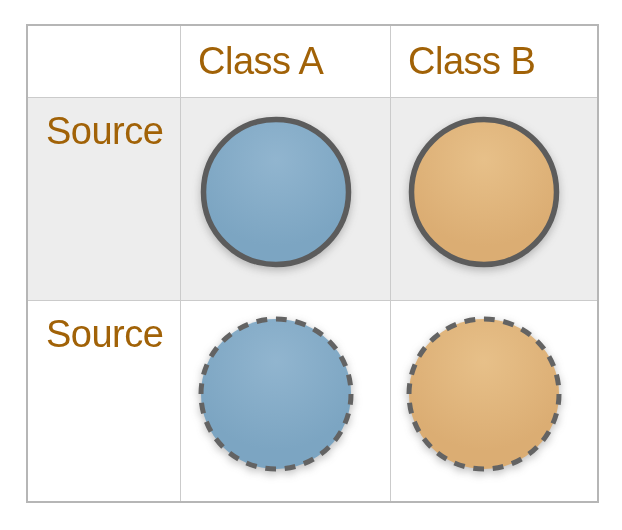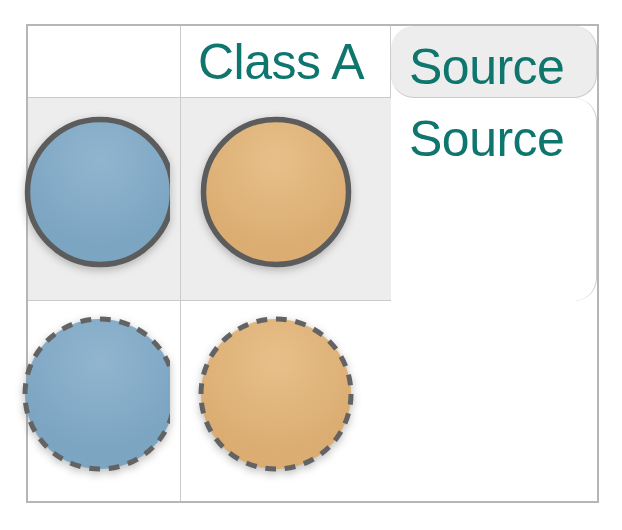--- a/index.html
+++ b/index.html
@@ -31,34 +31,33 @@
   .cell {
     box-sizing: border-box;
     display: flex;
     overflow: visible;
   }
   .v-line { border-right: 1px solid var(--grid-line, #cbcbcb); }
   .h-line { border-bottom: 1px solid var(--grid-line, #cbcbcb); }
   .source-bg { background: var(--source-row-bg, #ededed); }
 
   .cell-text {
-    font-size: 50px;
-    color: #0f766e;
+    font-size: 38px;
+    color: #a16207;
     letter-spacing: -0.5px;
     white-space: nowrap;
   }
   .header-cell {
     align-items: center;
     padding-left: 17px;
   }
   .label-cell {
     align-items: flex-start;
     padding-left: 18px;
     padding-top: 12px;
-    border-radius: 23px;
   }
   .circle-cell {
     align-items: center;
     justify-content: center;
   }
   .circle-svg {
     transform: translate(-10px, -7px);
     filter: drop-shadow(0px 3px 4px rgba(70, 70, 70, 0.35));
   }
 </style>
@@ -81,20 +80,23 @@
   </svg>
 
   <div class="figure">
 
     <div class="cell v-line h-line header-cell">
       <span class="cell-text"></span>
     </div>
     <div class="cell v-line h-line header-cell">
       <span class="cell-text">Class A</span>
     </div>
+    <div class="cell h-line header-cell">
+      <span class="cell-text">Class B</span>
+    </div>
 
     <div class="cell v-line h-line label-cell source-bg">
       <span class="cell-text">Source</span>
     </div>
     <div class="cell v-line h-line circle-cell source-bg">
       <svg class="circle-svg" width="164" height="164">
         <circle cx="82" cy="82" r="72.5" fill="url(#grad-blue)" stroke-width="5.5" stroke="#5C5C5C"></circle>
       </svg>
     </div>
     <div class="cell h-line circle-cell source-bg">

